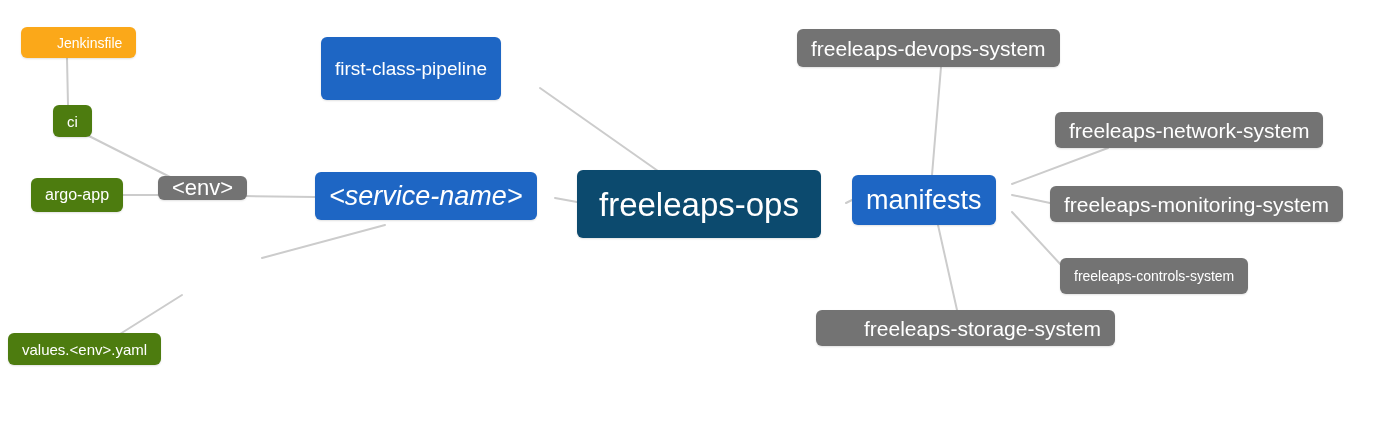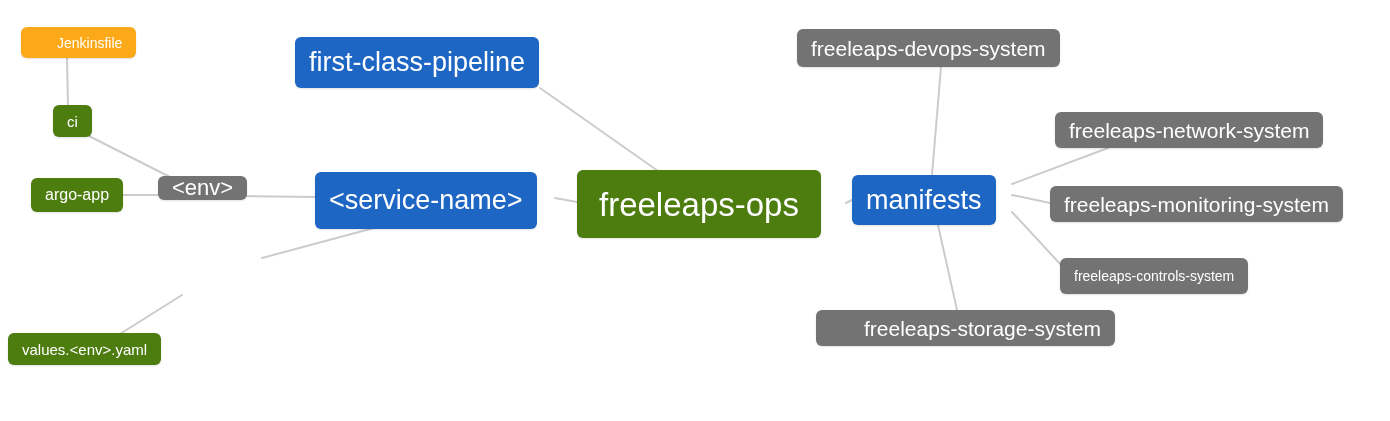--- a/index.html
+++ b/index.html
@@ -38,21 +38,21 @@
     white-space: nowrap;
     padding: 0 14px;
     box-shadow: 0 1px 2px rgba(0,0,0,0.12);
     cursor: pointer;
     line-height: 1;
   }
   .bg-blue   { background: #1e66c4; }
   .bg-green  { background: #737373; }
   .bg-red    { background: #4d7c0f; }
   .bg-orange { background: #fba819; padding-left: 36px; }
-  .bg-dark   { background: #4d7c0f; }
+  .bg-dark   { background: #0c4a6e; }
 </style>
 </head>
 <body>
 
 <div class="canvas">
 
   <svg class="edges" viewBox="0 0 1390 421" aria-hidden="true">
     <line x1="67" y1="58" x2="68" y2="105"></line>
     <line x1="85" y1="134" x2="172" y2="178"></line>
     <line x1="121" y1="195" x2="158" y2="195"></line>
@@ -73,23 +73,23 @@
 
   <div class="node bg-red" style="left:53px;  top:105px; height:32px; font-size:15px;">ci</div>
 
   <div class="node bg-red" style="left:31px;  top:178px; height:34px; font-size:16px;">argo-app</div>
 
   <div class="node bg-green" style="left:158px; top:176px; height:24px; font-size:22px;">&lt;env&gt;</div>
 
 
   <div class="node bg-red" style="left:8px;   top:333px; height:32px; font-size:15px;">values.&lt;env&gt;.yaml</div>
 
-  <div class="node bg-blue" style="left:295px; top:37px;  height:51px; font-size:27px;">first-class-pipeline</div>
+  <div class="node bg-blue" style="left:321px; top:37px;  height:63px; font-size:19px;">first-class-pipeline</div>
 
-  <div class="node bg-blue" style="left:315px; top:172px; height:57px; font-size:27px;">&lt;service-name&gt;</div>
+  <div class="node bg-blue" style="left:315px; top:172px; height:48px; font-size:27px;font-style:italic;">&lt;service-name&gt;</div>
 
   <div class="node bg-dark" style="left:577px; top:170px; height:68px; font-size:33px; padding:0 22px;">freeleaps-ops</div>
 
   <div class="node bg-blue" style="left:852px; top:175px; height:50px; font-size:27px;">manifests</div>
 
   <div class="node bg-green" style="left:797px;  top:29px;  height:38px; font-size:21px;">freeleaps-devops-system</div>
 
   <div class="node bg-green" style="left:1055px; top:112px; height:36px; font-size:21px;">freeleaps-network-system</div>
 
   <div class="node bg-green" style="left:1050px; top:186px; height:36px; font-size:21px;">freeleaps-monitoring-system</div>

